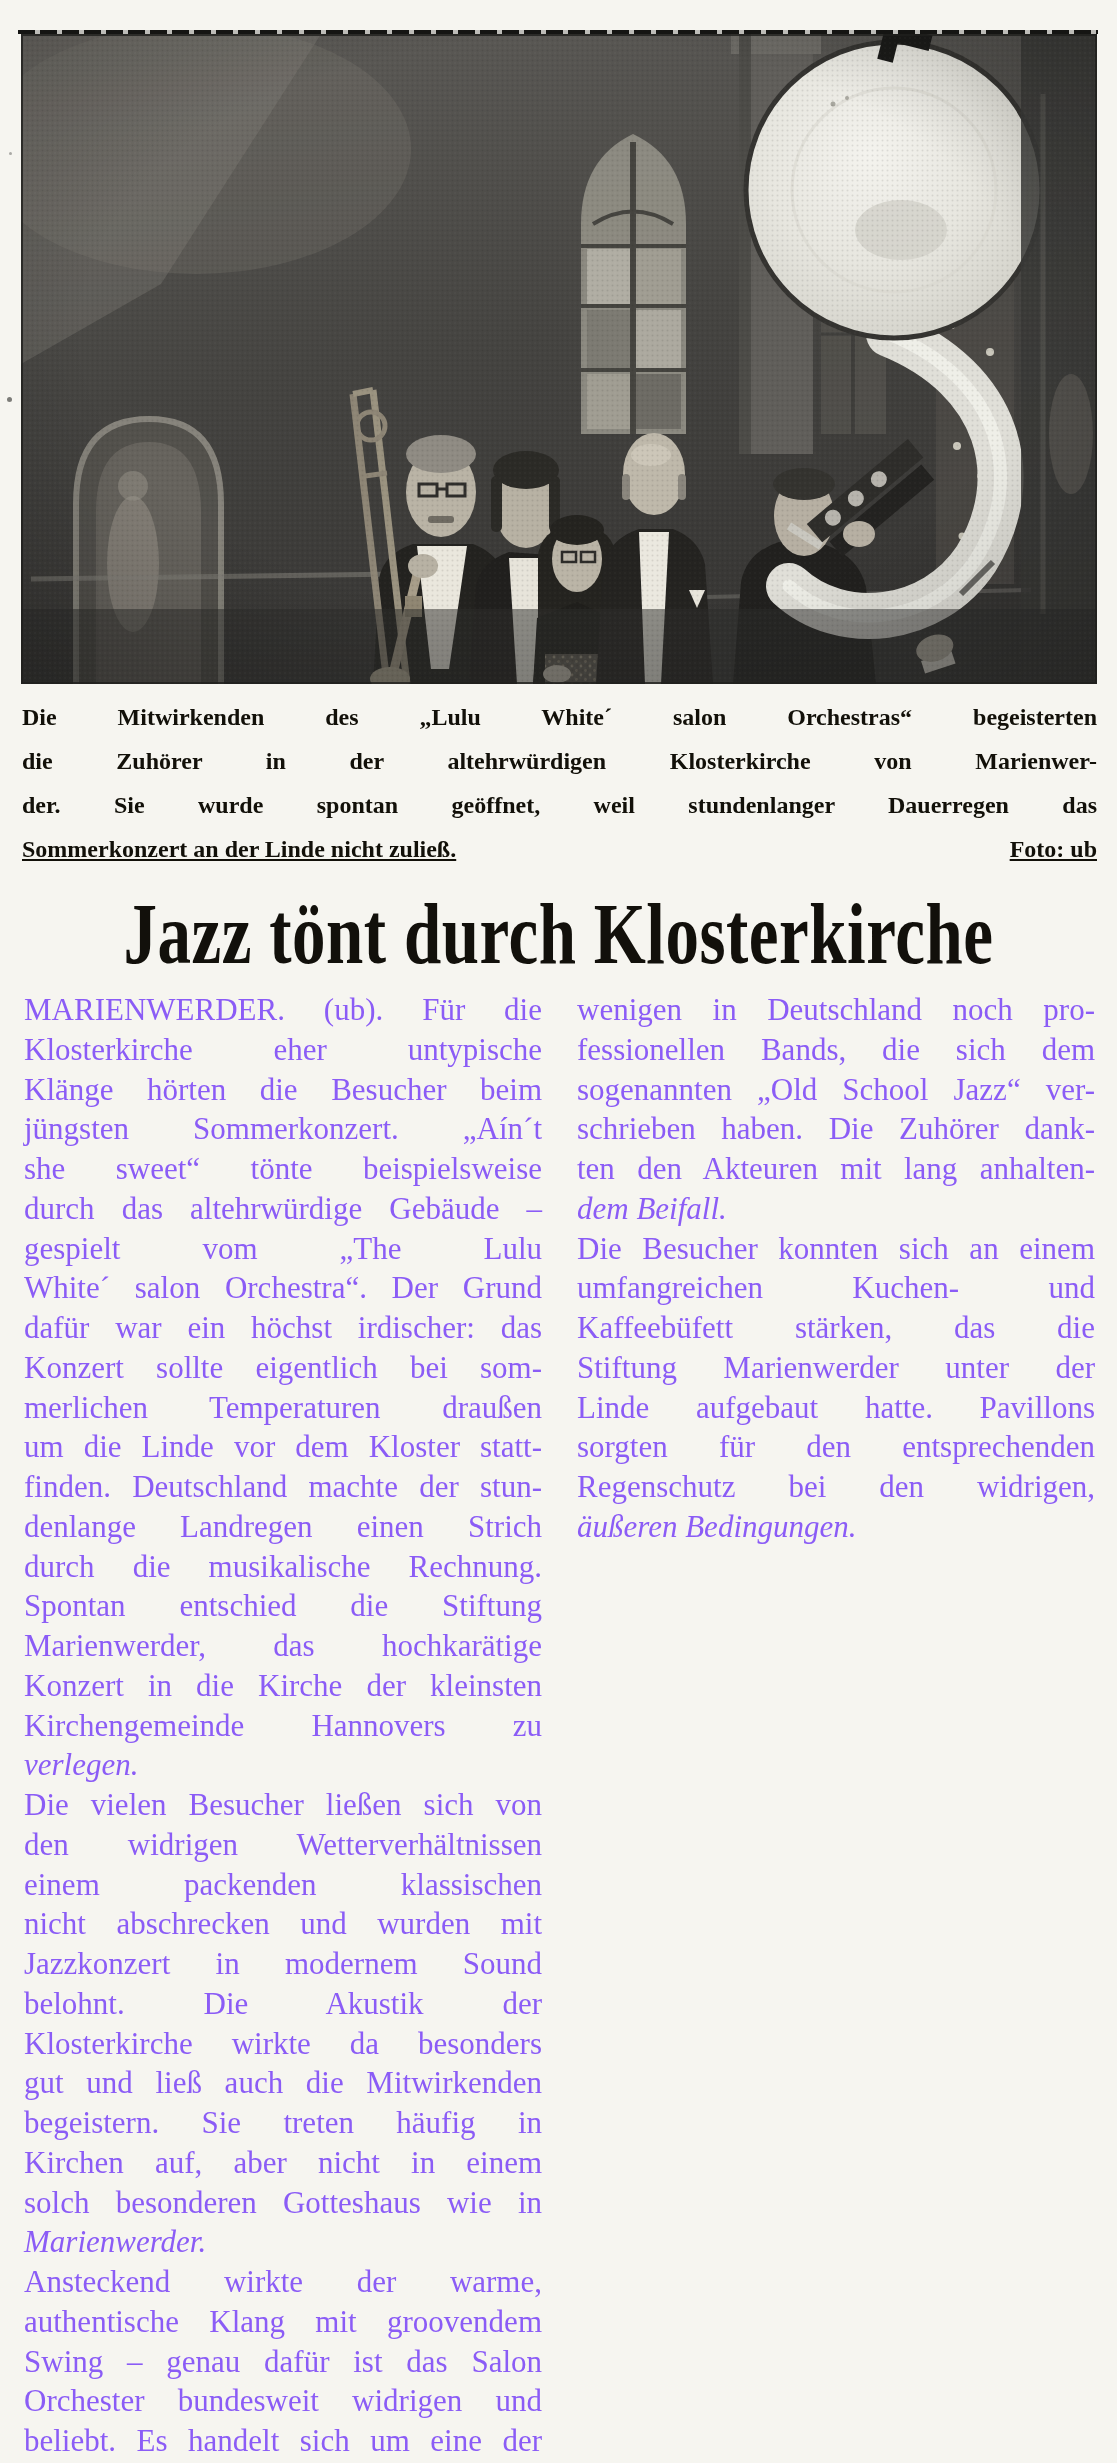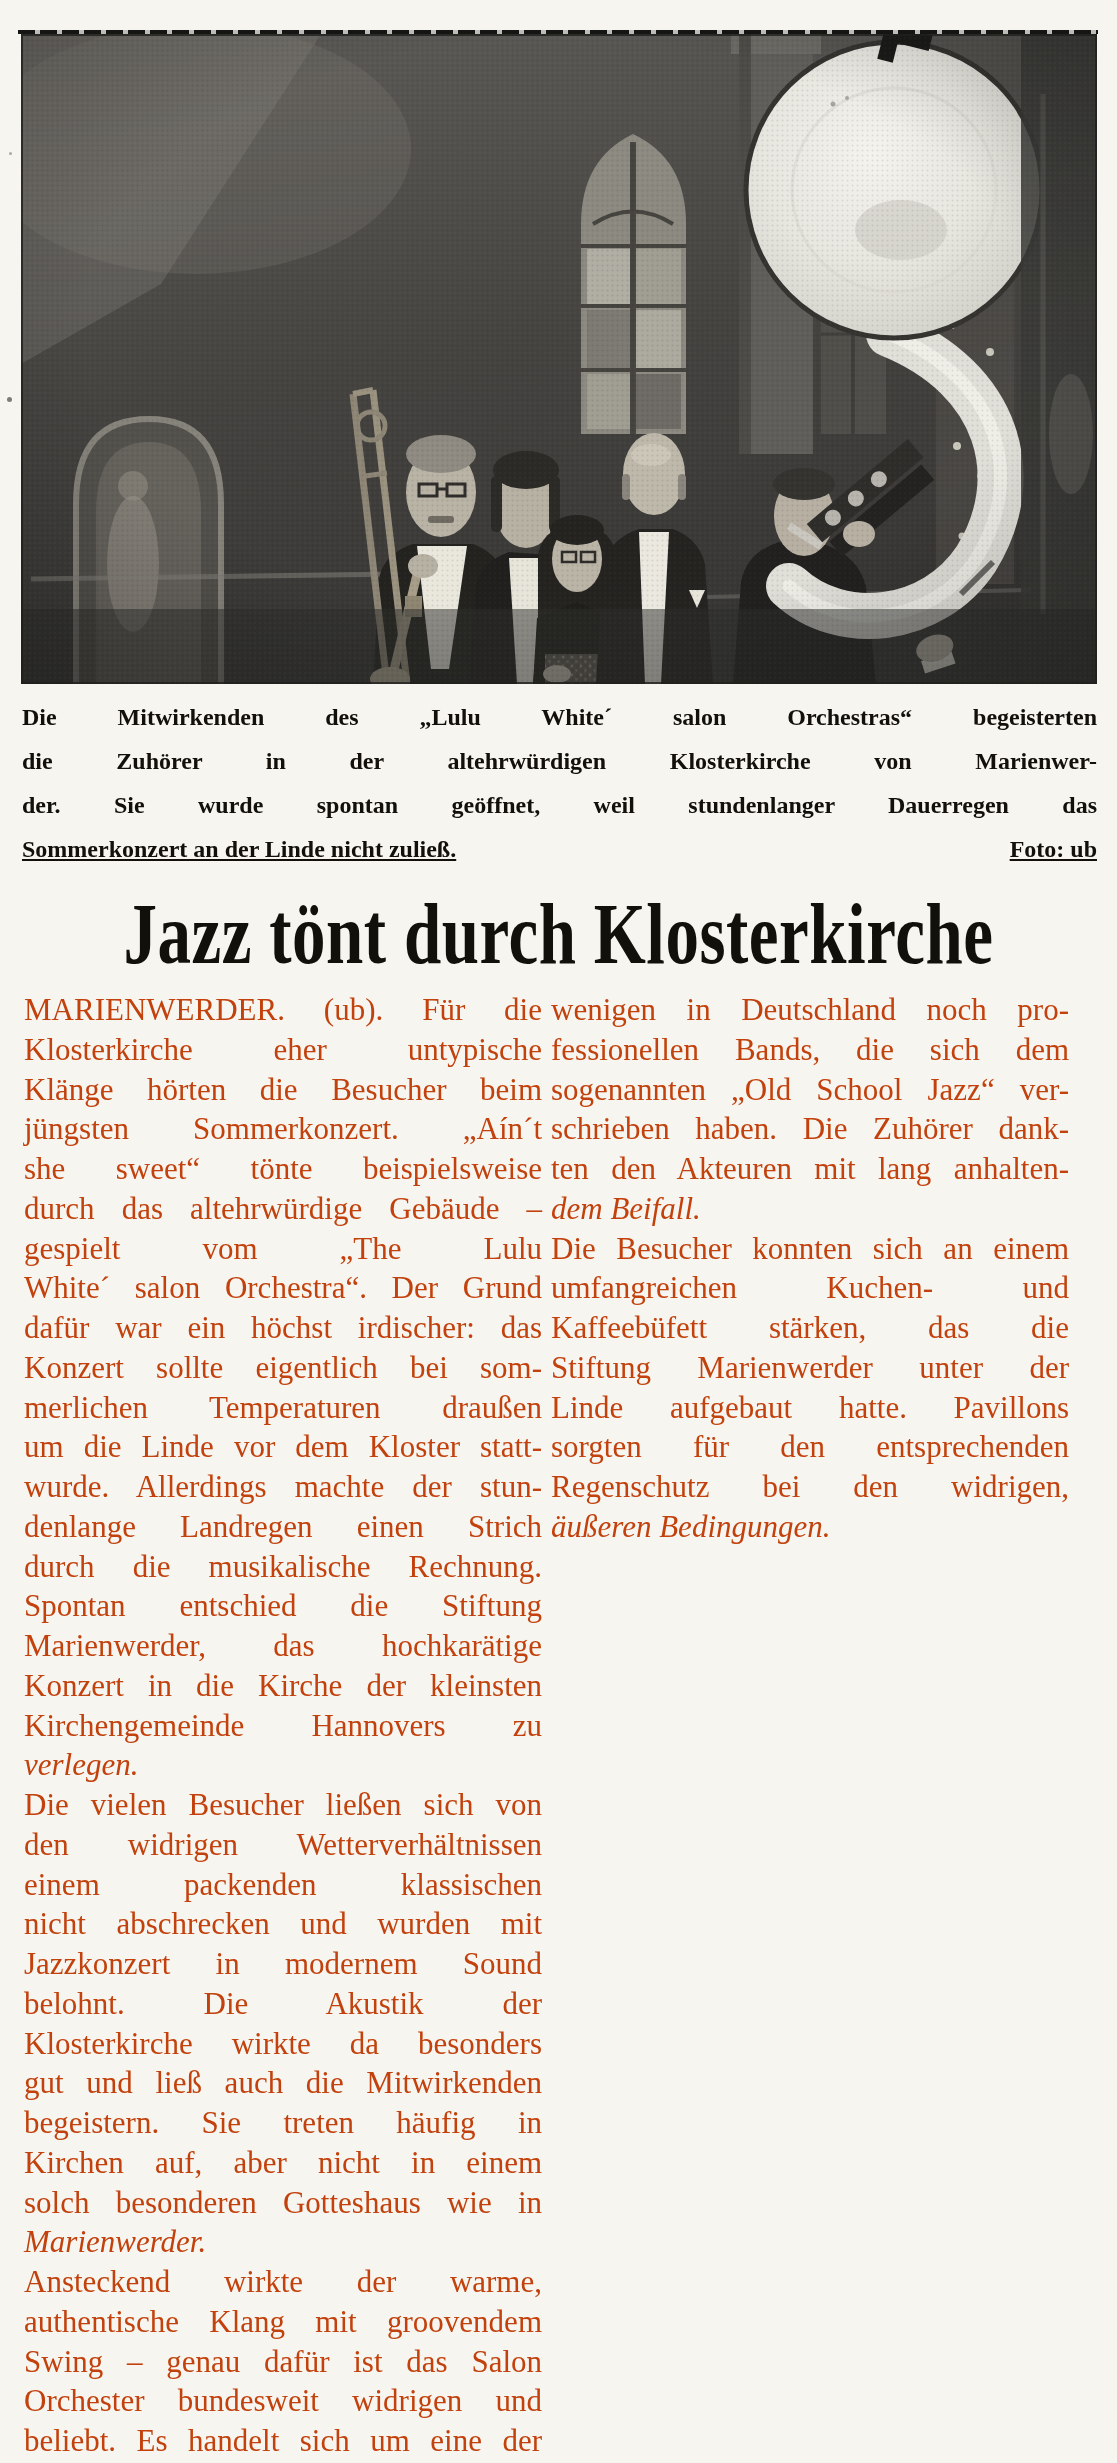--- a/index.html
+++ b/index.html
@@ -42,24 +42,24 @@
   .headline {
     position: absolute; left: 0; top: 886px; width: 1117px; margin: 0;
     text-align: center; font-size: 67px; line-height: 92px; font-weight: bold;
     letter-spacing: 0.5px; color: #12100b;
     transform: scaleY(1.28); transform-origin: 50% 45%;
   }
 
   
   .column {
     position: absolute; top: 990px; width: 518px;
-    font-size: 31px; line-height: 39.75px; color: #c2410c;
+    font-size: 31px; line-height: 39.75px; color: #8b5cf6;
   }
   .column-left  { left: 24px; }
-  .column-right { left: 551px; }
+  .column-right { left: 577px; }
   .bline { text-align: justify; text-align-last: justify; -moz-text-align-last: justify; white-space: normal; }
   .bline.last { text-align: left; text-align-last: left; font-style: italic; -moz-text-align-last: left; }
 </style>
 </head>
 <body>
 
 <div class="page">
 
   <div class="photo-topline"></div>
   <div class="scan-speck" style="left:7px; top:397px; width:5px; height:5px; opacity:.65;"></div>
@@ -291,21 +291,21 @@
       <div class="bline">Klänge hörten die Besucher beim</div>
       <div class="bline">jüngsten Sommerkonzert. „Aín´t</div>
       <div class="bline">she sweet“ tönte beispielsweise</div>
       <div class="bline">durch das altehrwürdige Gebäude –</div>
       <div class="bline">gespielt vom „The Lulu</div>
       <div class="bline">White´ salon Orchestra“. Der Grund</div>
       <div class="bline">dafür war ein höchst irdischer: das</div>
       <div class="bline">Konzert sollte eigentlich bei som-</div>
       <div class="bline">merlichen Temperaturen draußen</div>
       <div class="bline">um die Linde vor dem Kloster statt-</div>
-      <div class="bline">wurde. Allerdings machte der stun-</div>
+      <div class="bline">finden. Deutschland machte der stun-</div>
       <div class="bline">denlange Landregen einen Strich</div>
       <div class="bline">durch die musikalische Rechnung.</div>
       <div class="bline">Spontan entschied die Stiftung</div>
       <div class="bline">Marienwerder, das hochkarätige</div>
       <div class="bline">Konzert in die Kirche der kleinsten</div>
       <div class="bline">Kirchengemeinde Hannovers zu</div>
       <div class="bline last">verlegen.</div>
       <div class="bline">Die vielen Besucher ließen sich von</div>
       <div class="bline">den widrigen Wetterverhältnissen</div>
       <div class="bline">einem packenden klassischen</div>

